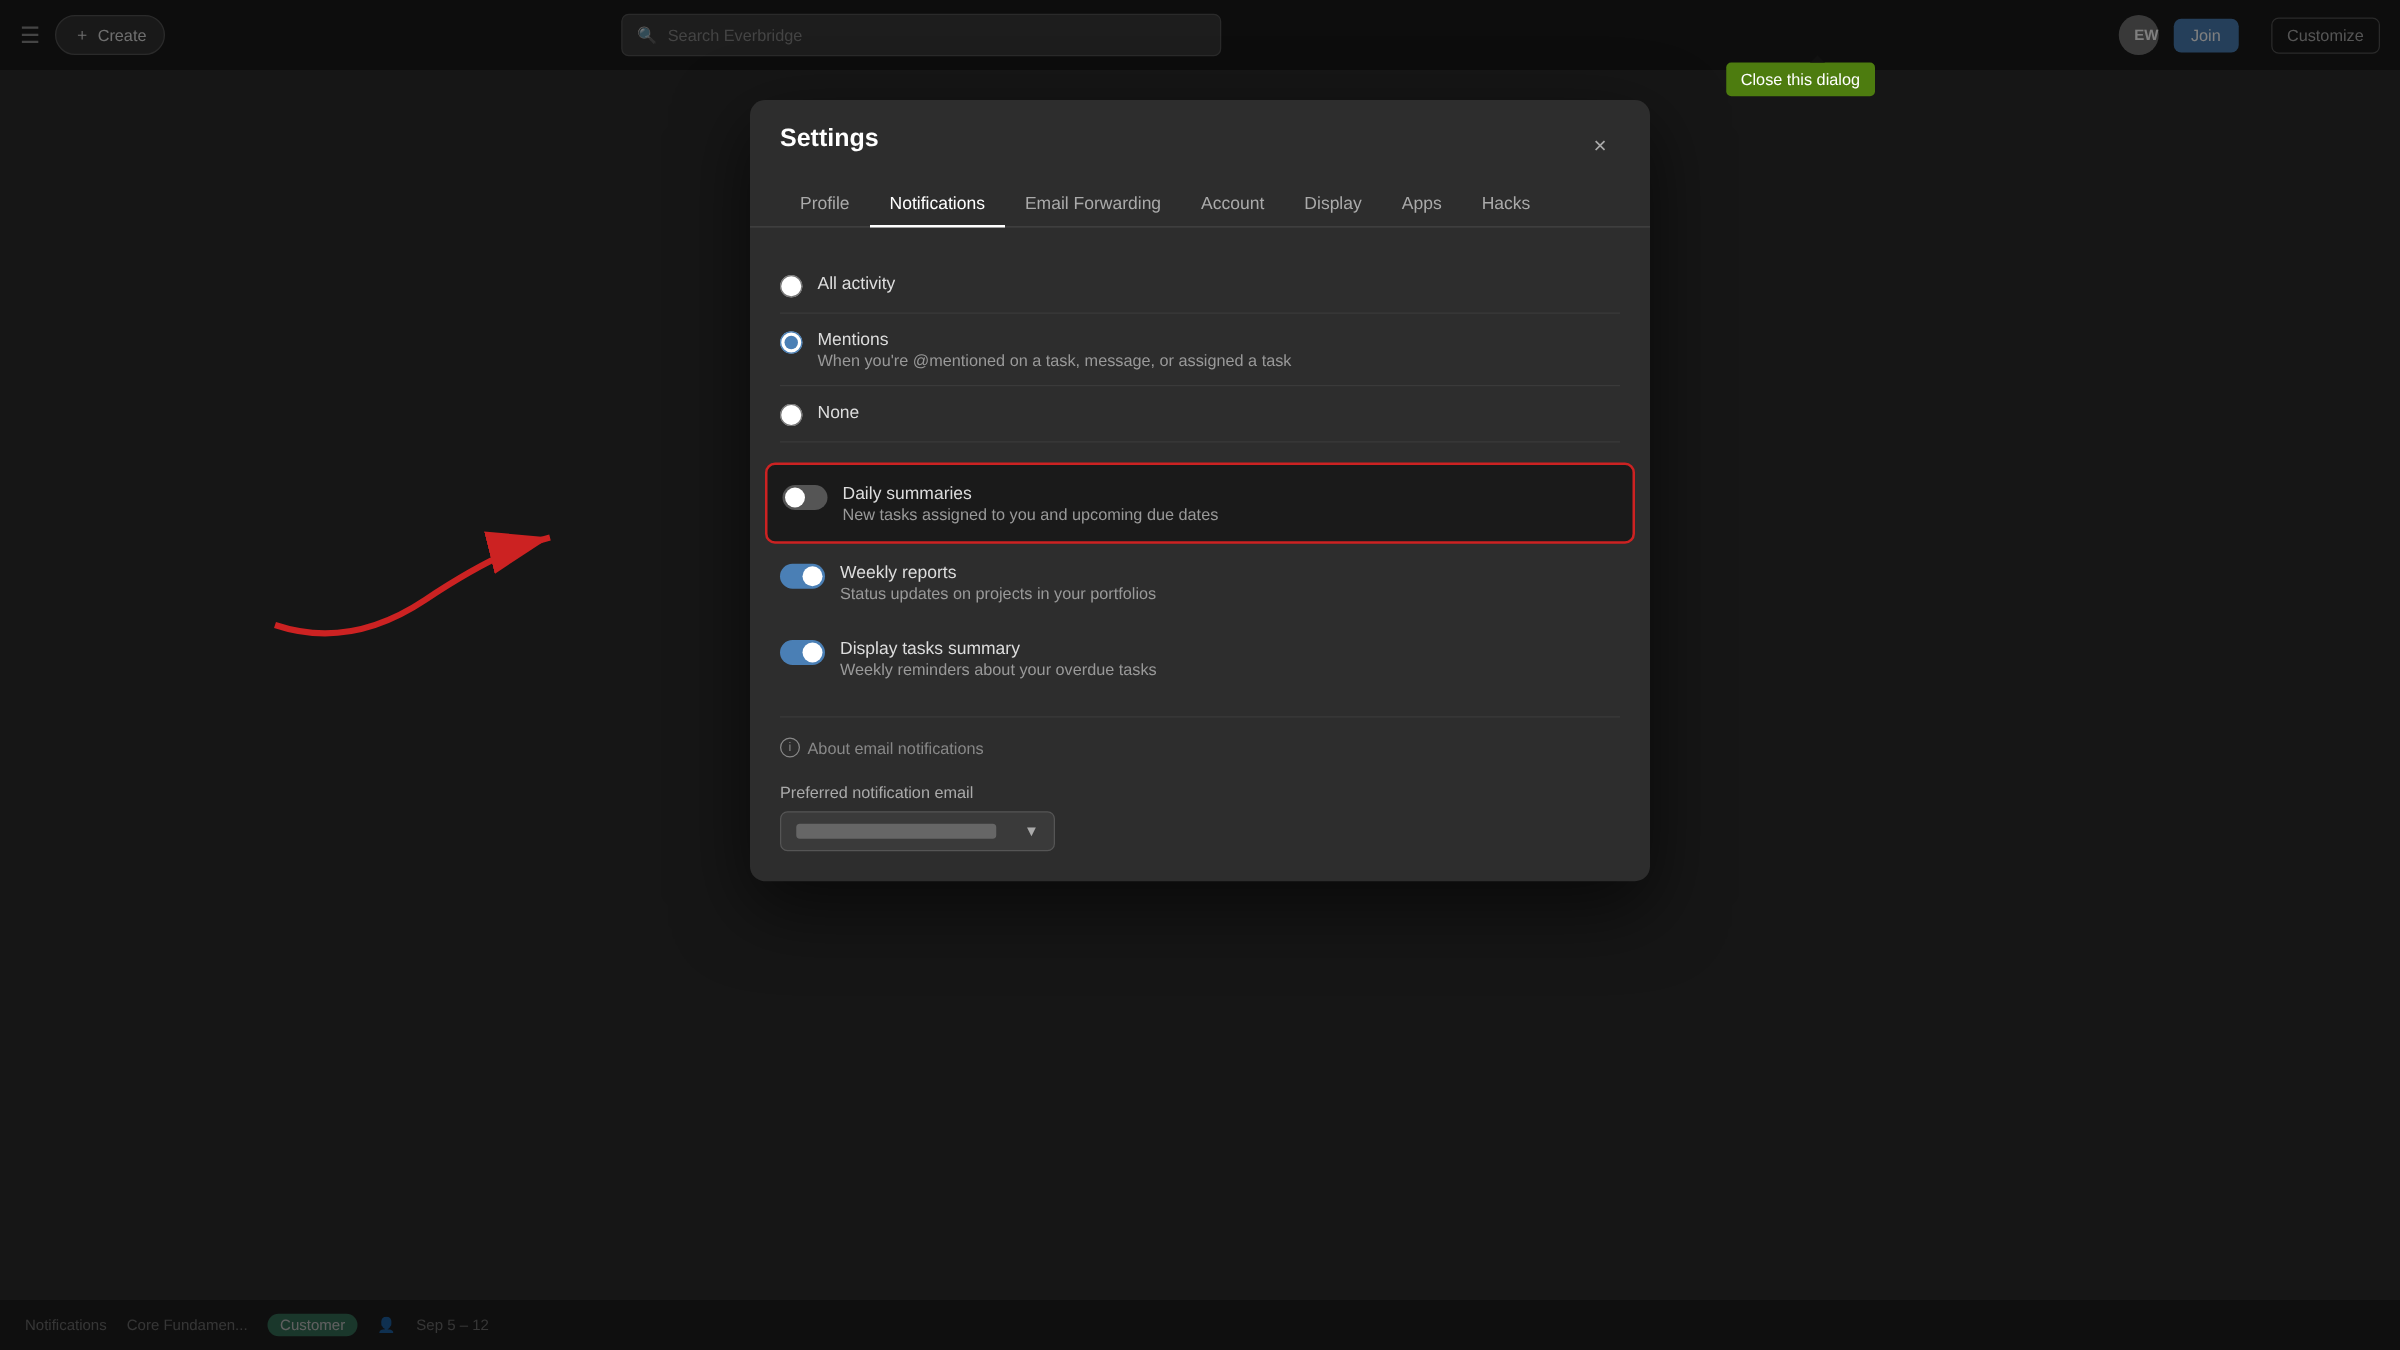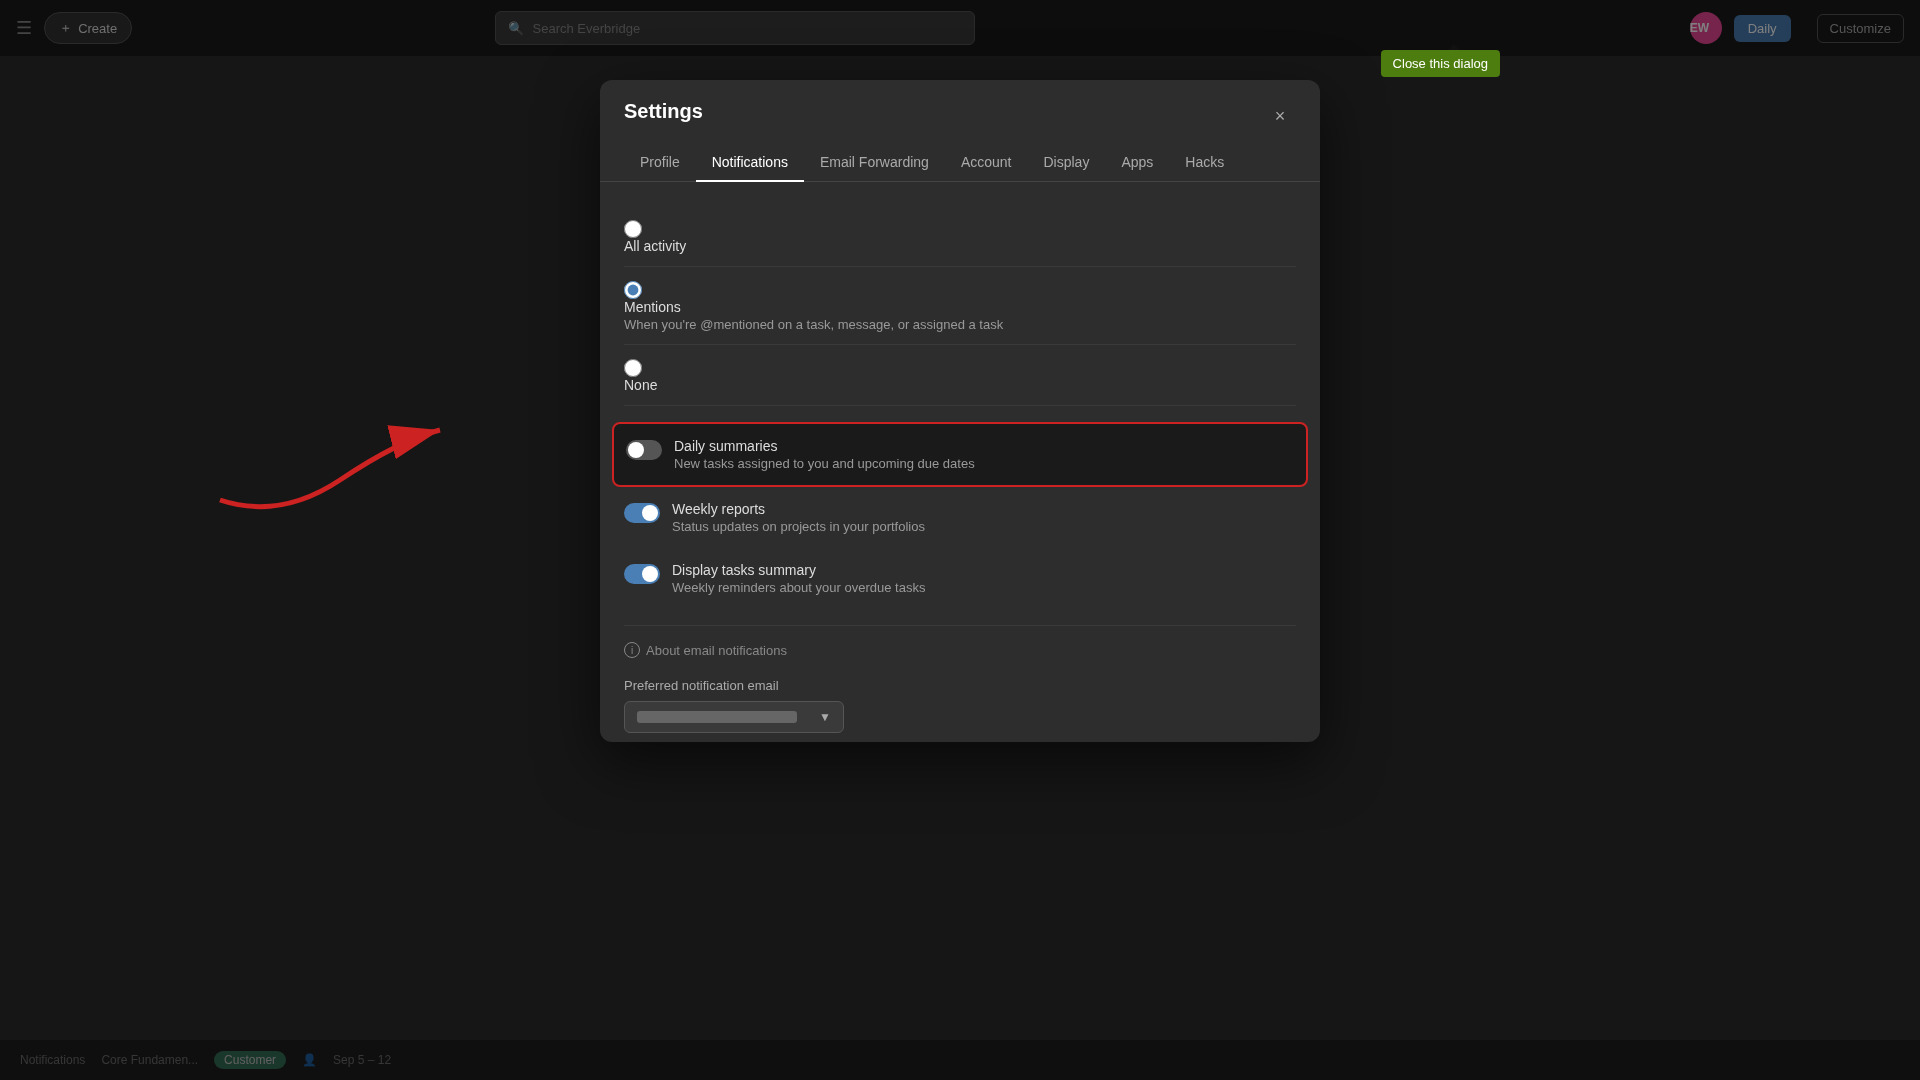--- a/index.html
+++ b/index.html
@@ -94,22 +94,22 @@
       top: -6px;
       right: 40px;
       border: 6px solid transparent;
       border-bottom-color: #111;
       border-top: none;
     }
 
     .user-avatar {
       width: 32px; height: 32px;
       border-radius: 50%;
-      background: #ec4899;
-      display: flex; align-items: center; justify-content: flex-start;
+      background: #737373;
+      display: flex; align-items: center; justify-content: flex-end;
       color: #fff;
       font-size: 12px;
       font-weight: bold;
     }
 
     .join-btn {
       background: #4a7fb5;
       color: #fff;
       border: none;
       border-radius: 6px;
@@ -204,24 +204,23 @@
     .dialog-content {
       padding: 24px;
       overflow-y: auto;
       max-height: 560px;
     }
 
     
     .radio-option {
       display: flex;
       align-items: flex-start;
-      gap: 0;
+      gap: 12px;
       padding: 12px 0;
       border-bottom: 1px solid #3a3a3a;
-      flex-direction: column;
     }
 
     .radio-option:last-of-type { border-bottom: none; }
 
     .radio-input {
       width: 18px; height: 18px;
       margin-top: 2px;
       accent-color: #4a7fb5;
       flex-shrink: 0;
     }
@@ -403,21 +402,21 @@
   </button>
   <div class="search-bar">
     <span>🔍</span>
     <span>Search Everbridge</span>
   </div>
   <div class="nav-right">
     <div class="user-avatar">
       <span>EW</span>
     </div>
     <button class="join-btn">
-      <span>Daily</span>
+      <span>Join</span>
     </button>
     <button class="customize-btn">
       <span>Customize</span>
     </button>
   </div>
 </div>
 
 <div class="close-dialog-tooltip">
   <span>Close this dialog</span>
 </div>

